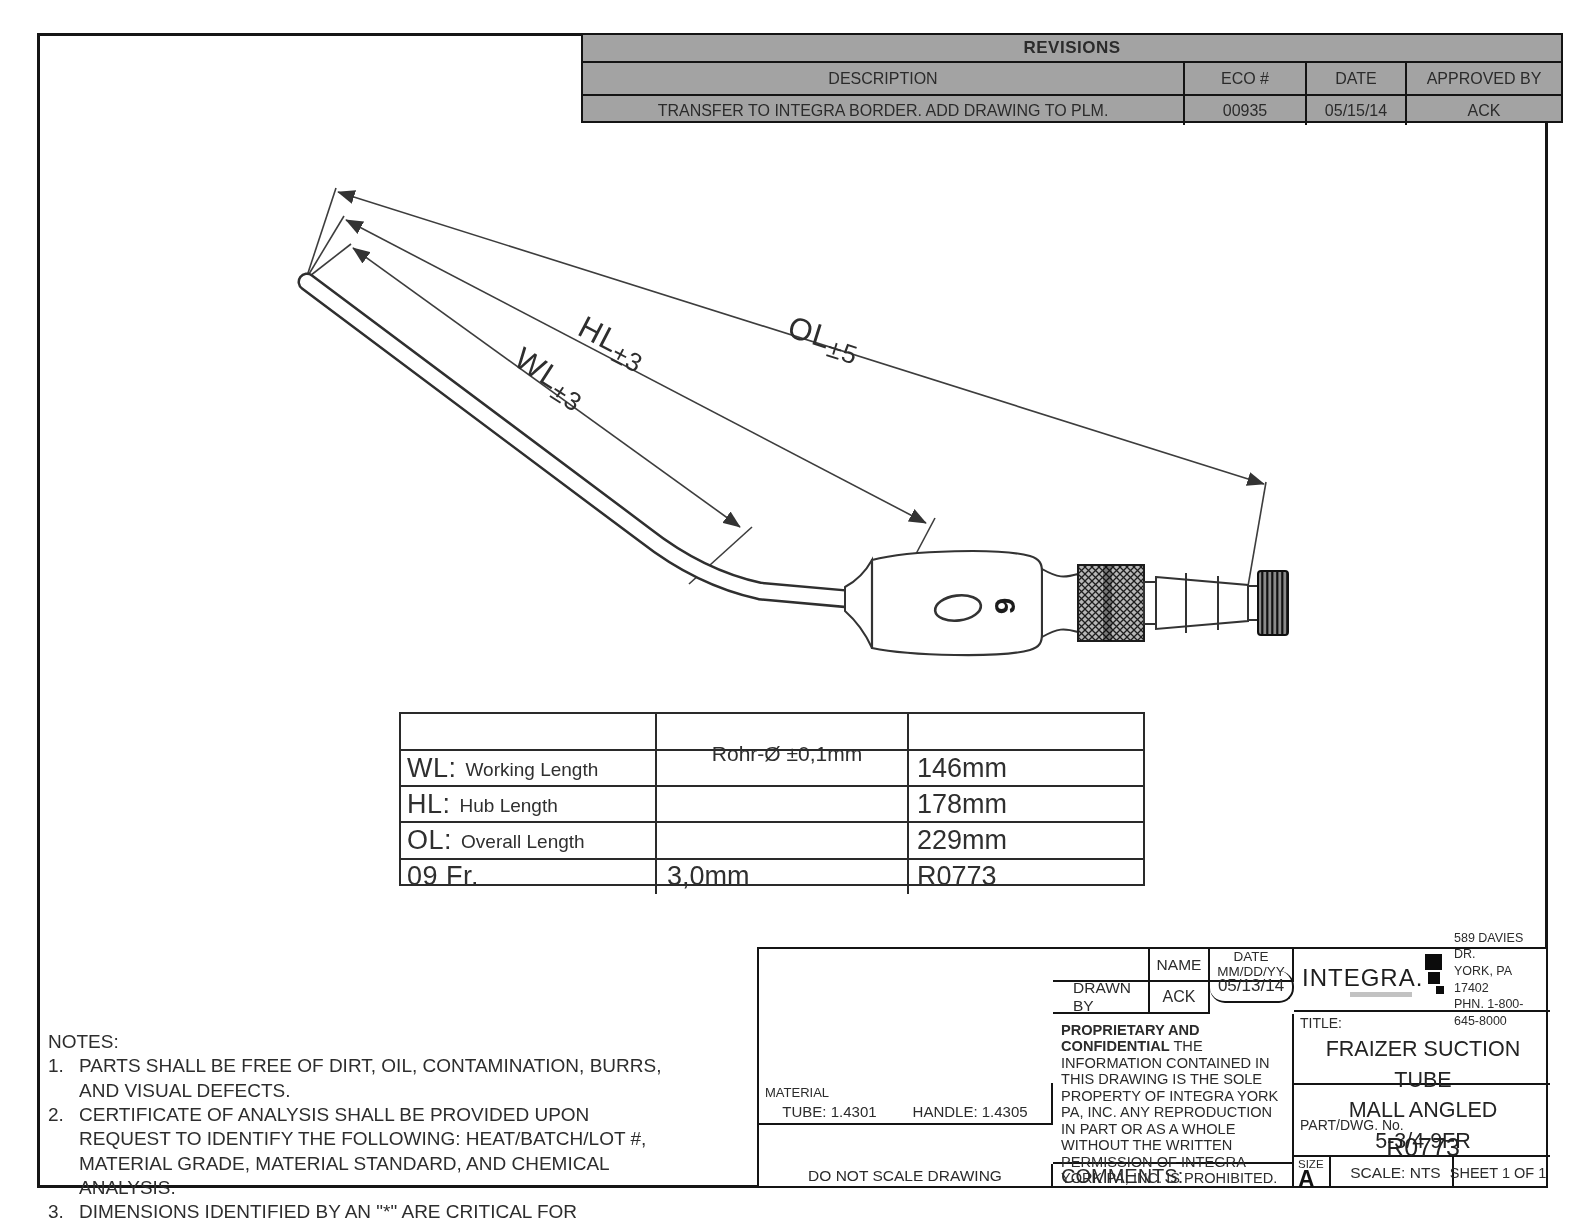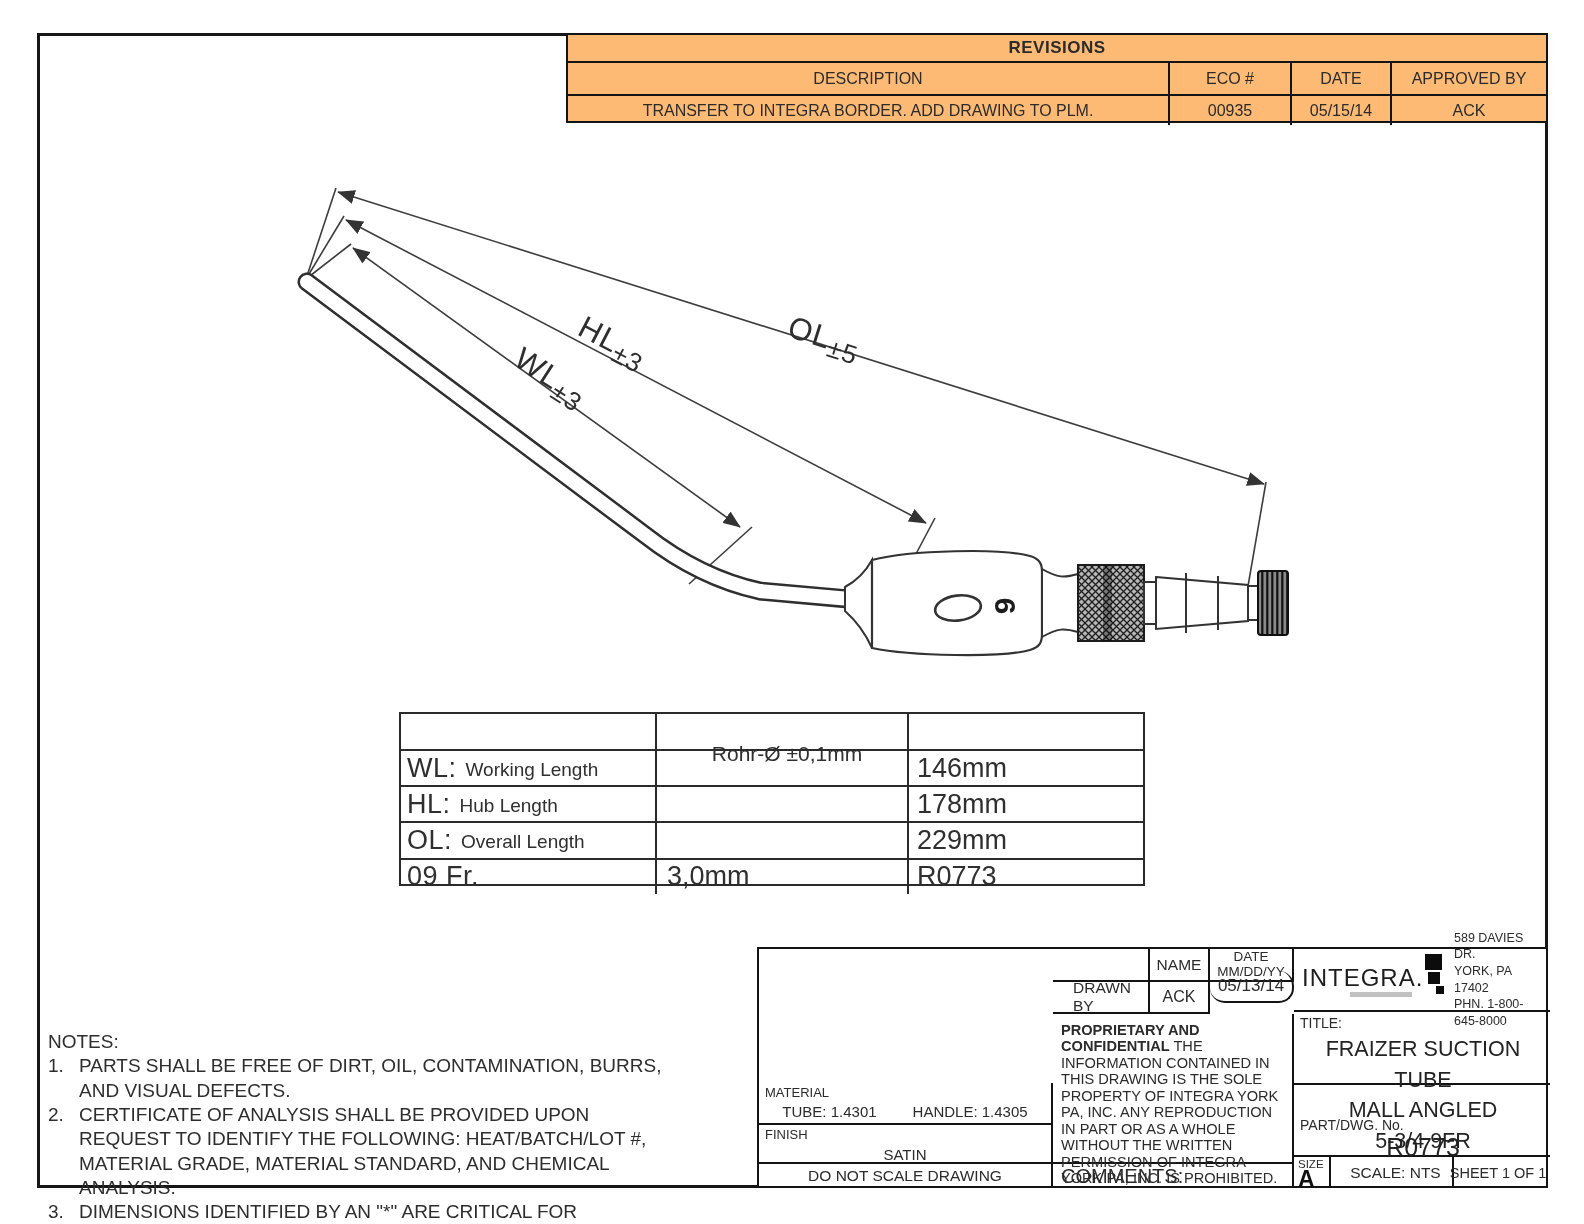--- a/index.html
+++ b/index.html
@@ -1,21 +1,21 @@
 <!DOCTYPE html>
 <html><head>
 <meta charset="utf-8">
 <style>
   html,body{margin:0;padding:0;background:#ffffff;}
   body{width:1584px;height:1224px;position:relative;font-family:"Liberation Sans",sans-serif;color:#222;overflow:hidden;}
   .abs{position:absolute;box-sizing:border-box;}
   .page-border{left:37px;top:33px;width:1511px;height:1155px;border:3px solid #161616;background:transparent;}
 
   
-  .rev-table{left:566px;top:33px;width:982px;height:90px;border:2px solid #141414;background:#fdba74;font-size:16px;color:#2b2b2b;}
+  .rev-table{left:581px;top:33px;width:982px;height:90px;border:2px solid #141414;background:#a3a3a3;font-size:16px;color:#2b2b2b;}
   .rev-title{height:26px;border-bottom:2px solid #141414;display:flex;align-items:center;justify-content:center;font-weight:bold;font-size:17px;letter-spacing:.5px;}
   .rev-head,.rev-row{display:flex;align-items:stretch;}
   .rev-head{height:31px;border-bottom:2px solid #141414;}
   .rev-row{height:29px;}
   .rev-c{display:flex;align-items:center;justify-content:center;box-sizing:border-box;}
   .rev-c1{width:600px;}
   .rev-c2{width:122px;border-left:2px solid #141414;}
   .rev-c3{width:100px;border-left:2px solid #141414;}
   .rev-c4{width:156px;border-left:2px solid #141414;}
 
@@ -243,24 +243,20 @@
 
 
   <div class="cell mat-box bR bB">
     <div class="small-label">MATERIAL</div>
     <div class="mat-vals">
       <span>TUBE:  1.4301</span>
       <span>HANDLE: 1.4305</span>
     </div>
   </div>
 
-  <div class="cell fin-box bR bB">
-    <div class="small-label">FINISH</div>
-    <div class="fin-val">SATIN</div>
-  </div>
 
   <div class="cell dnsd-box bR">DO NOT SCALE DRAWING</div>
 
   <div class="cell hdr-blank bR bB"></div>
   <div class="cell hdr-name bR bB">NAME</div>
   <div class="cell hdr-date bR bB">
     <div>DATE</div>
     <div>MM/DD/YY</div>
   </div>
   <div class="cell drawn-label bR bB">DRAWN BY</div>

